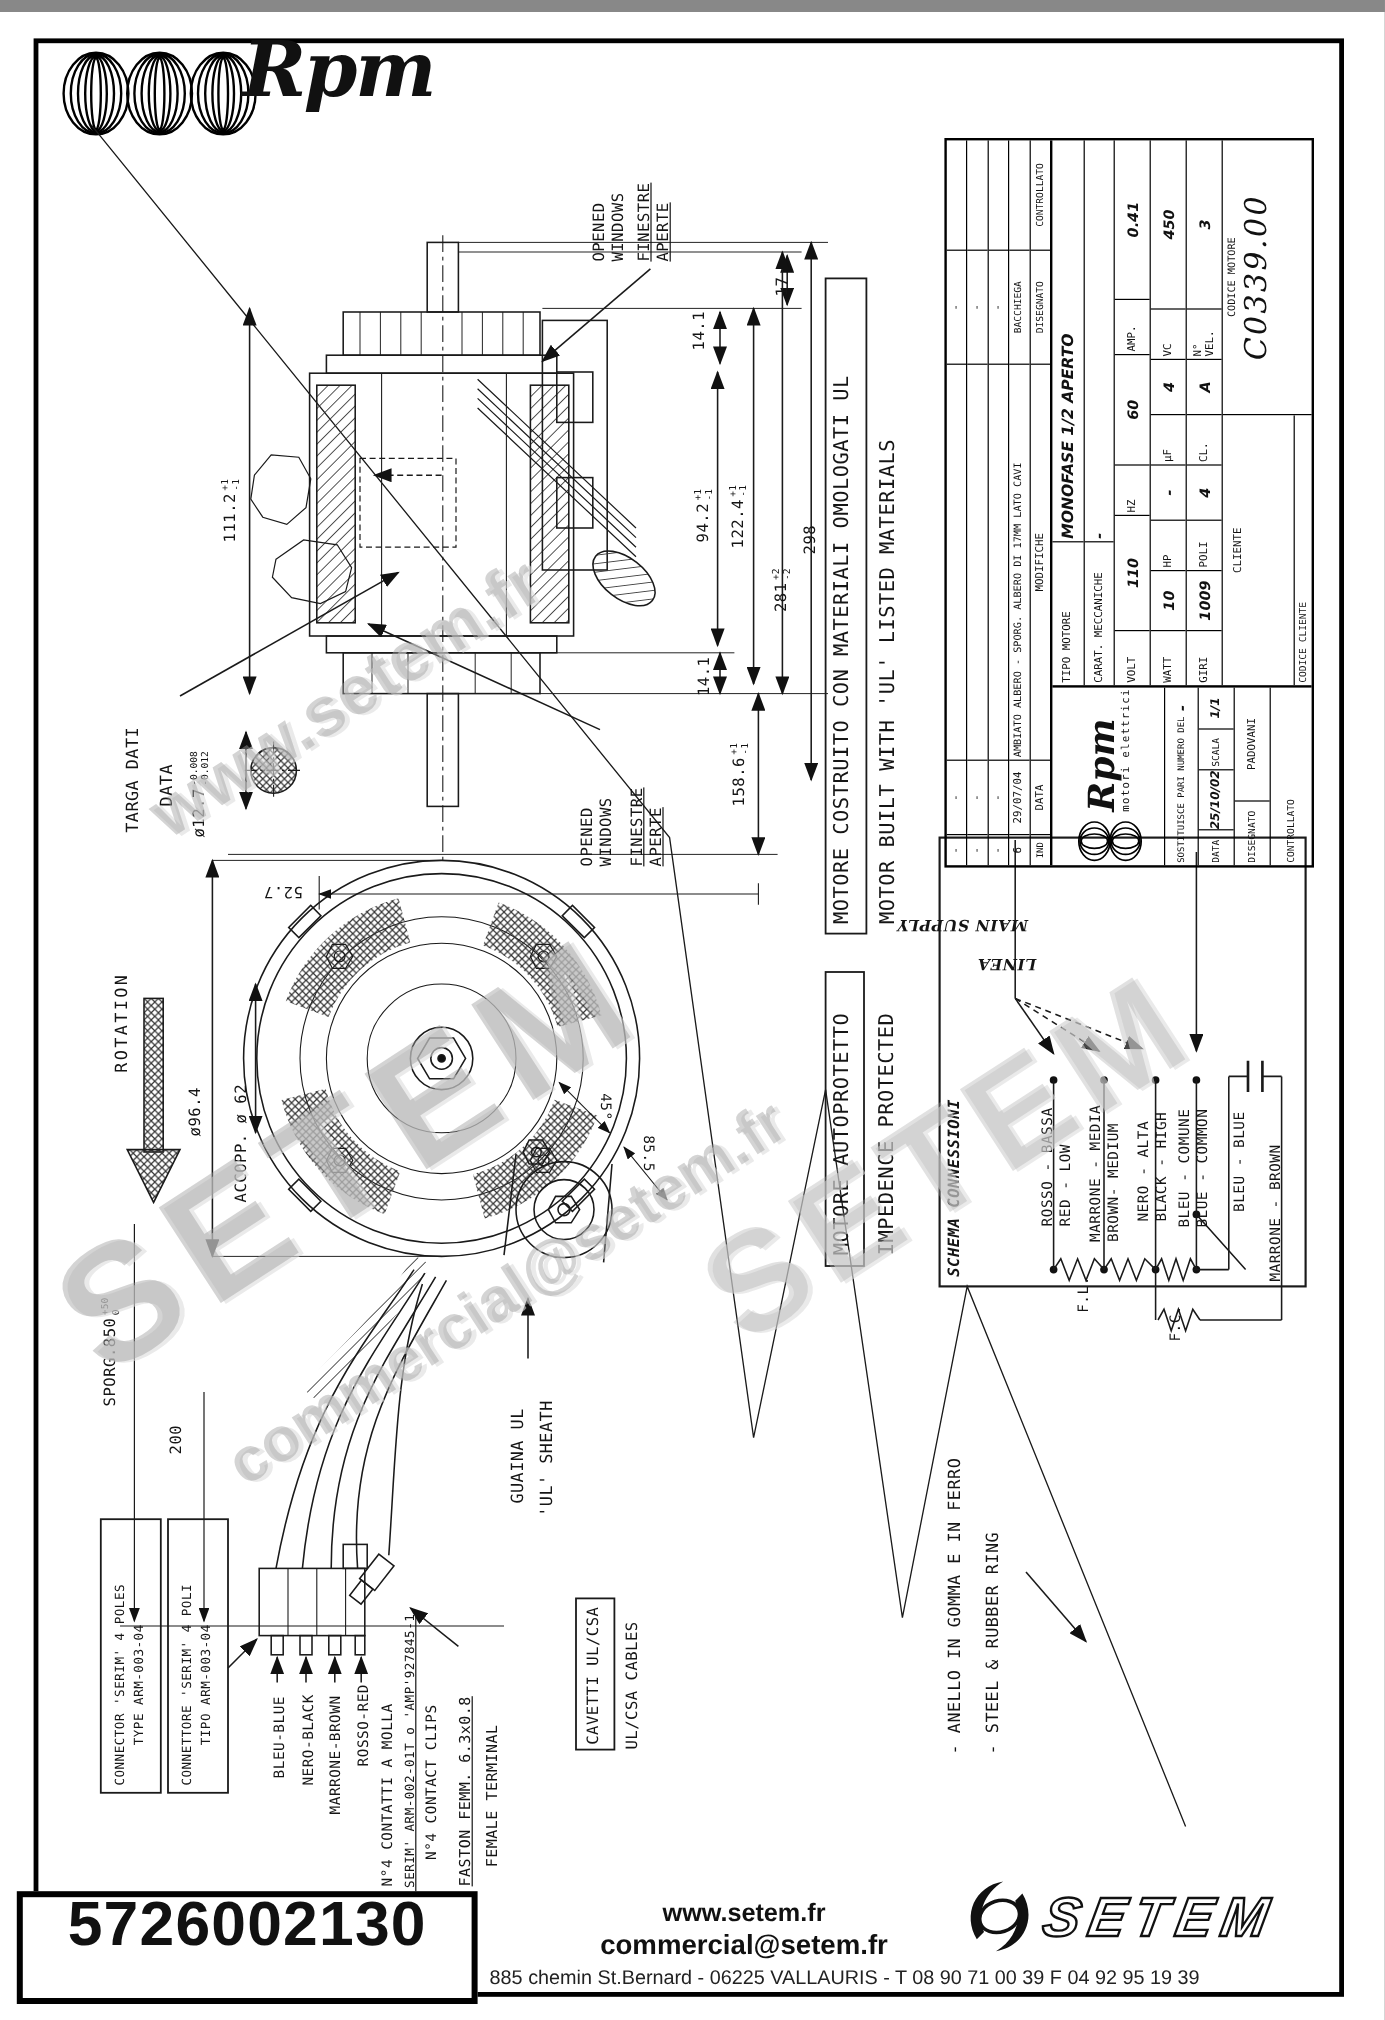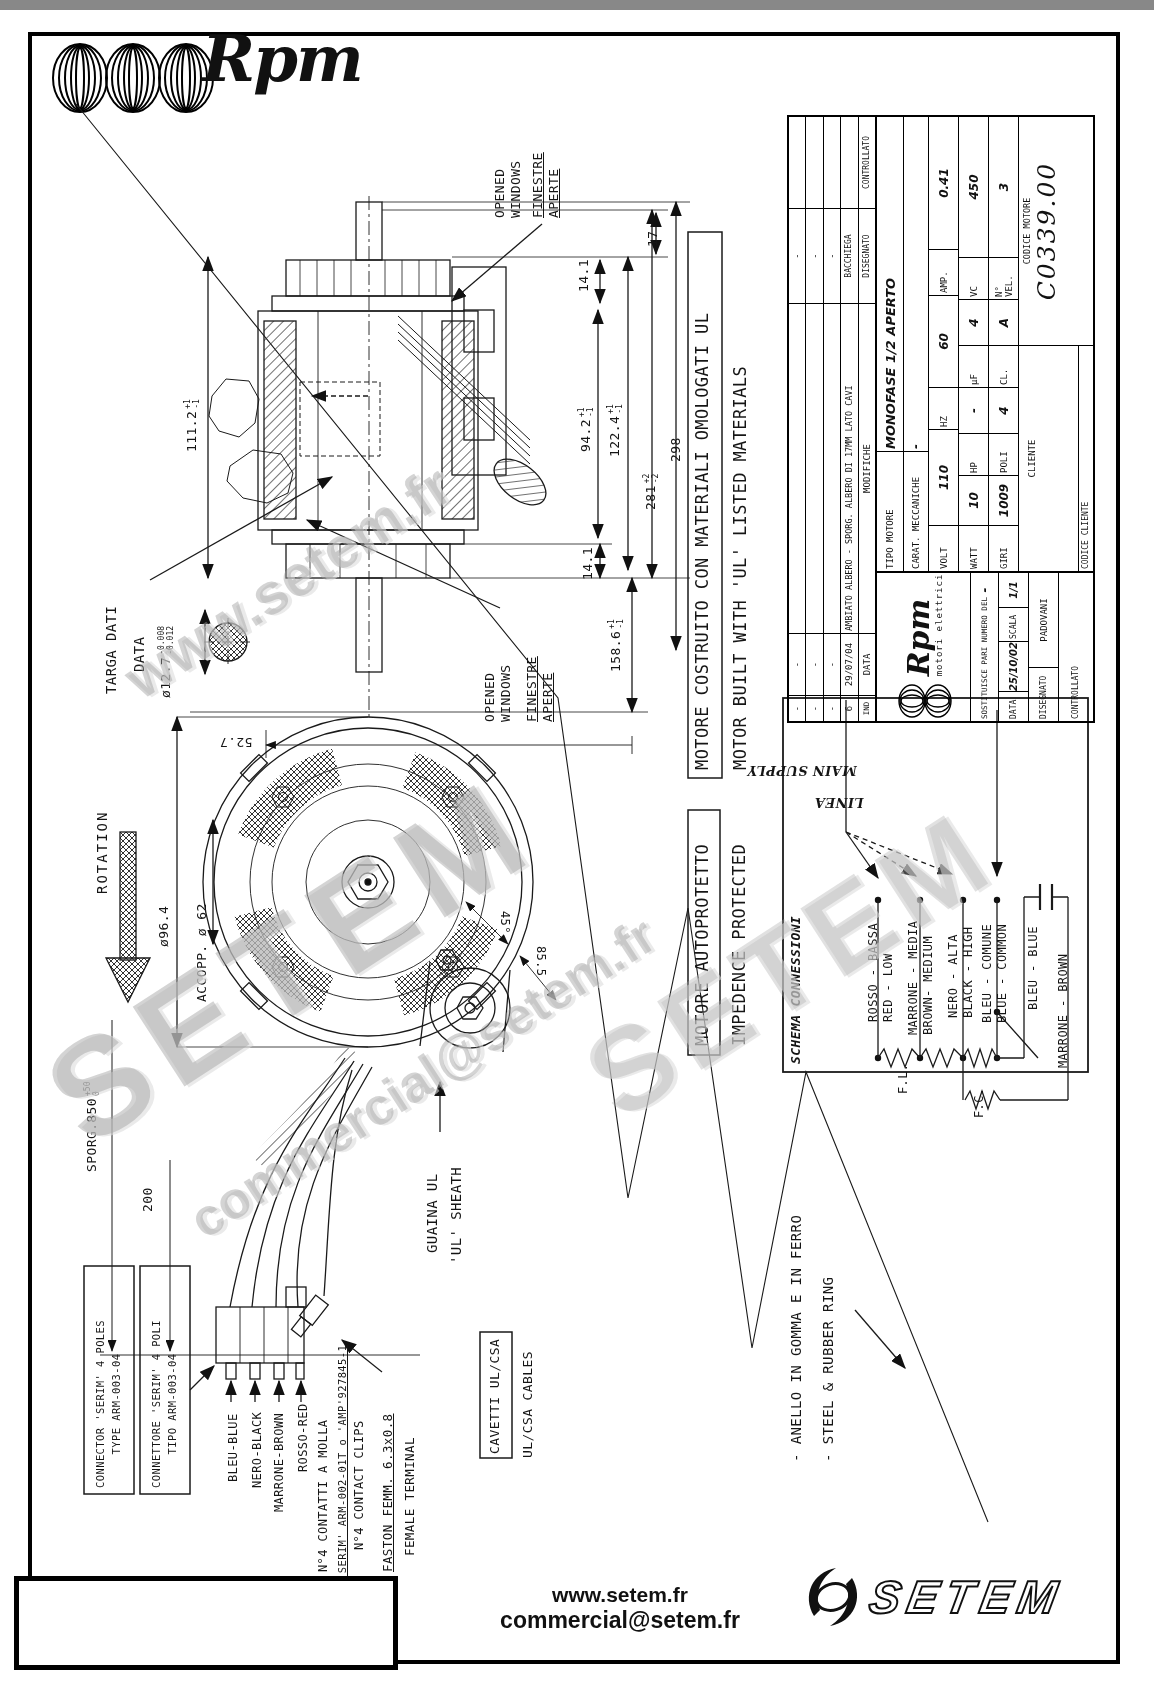--- a/index.html
+++ b/index.html
@@ -565,25 +565,27 @@
       </div>
     </div>
   </div>
 
   <div class="wm" id="wm1">www.setem.fr</div>
   <div class="wm" id="wm2">SETEM</div>
   <div class="wm" id="wm3">commercial@setem.fr</div>
   <div class="wm" id="wm4">SETEM</div>
 
   <div id="codebox">
+    <div id="code-value">5726002130</div>
   </div>
   <div id="net">
     <div class="url">www.setem.fr</div>
     <div class="email">commercial@setem.fr</div>
   </div>
+  <div id="address">885 chemin St.Bernard  -  06225 VALLAURIS  -  T 08 90 71 00 39   F 04 92 95 19 39</div>
   <div id="setemlogo">
     <svg width="66" height="78">
       <g>
         <path d="M14,58 C2,38 12,14 36,10 C20,20 14,36 20,52 Z" fill="#111"></path>
         <path d="M52,20 C64,40 54,64 30,68 C46,58 52,42 46,26 Z" fill="#111"></path>
         <ellipse cx="33" cy="39" rx="17" ry="13" fill="none" stroke="#111" stroke-width="3" transform="rotate(-18 33 39)"></ellipse>
       </g>
     </svg>
     <div id="setem-word">SETEM</div>
   </div>

